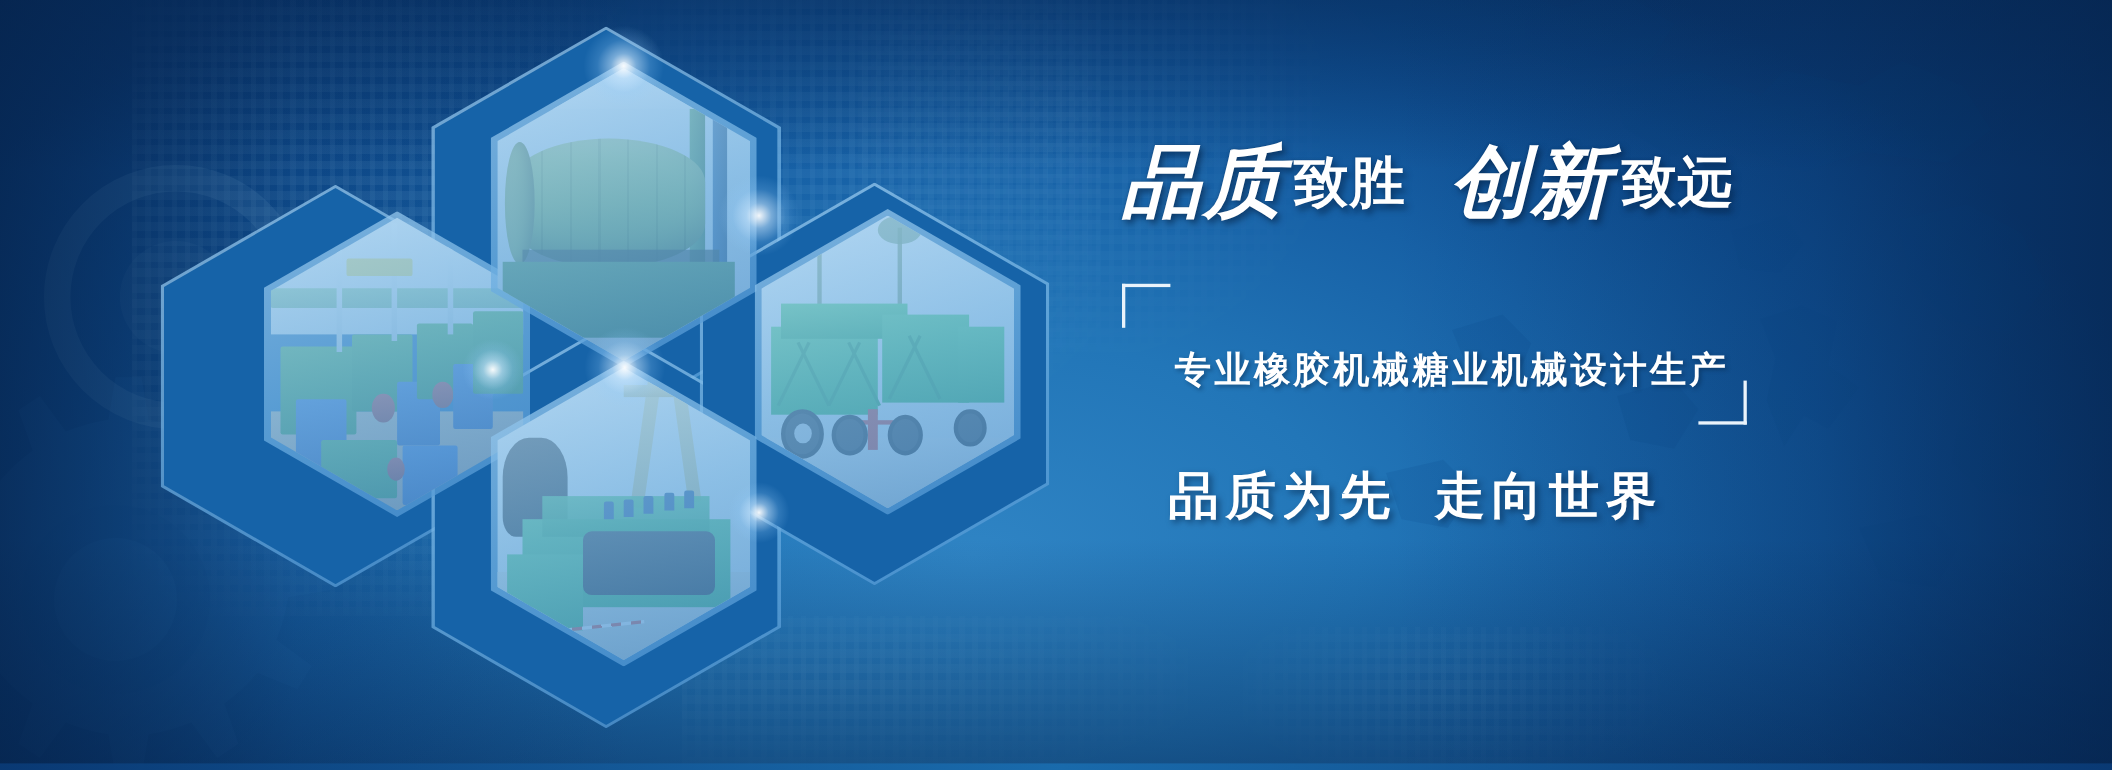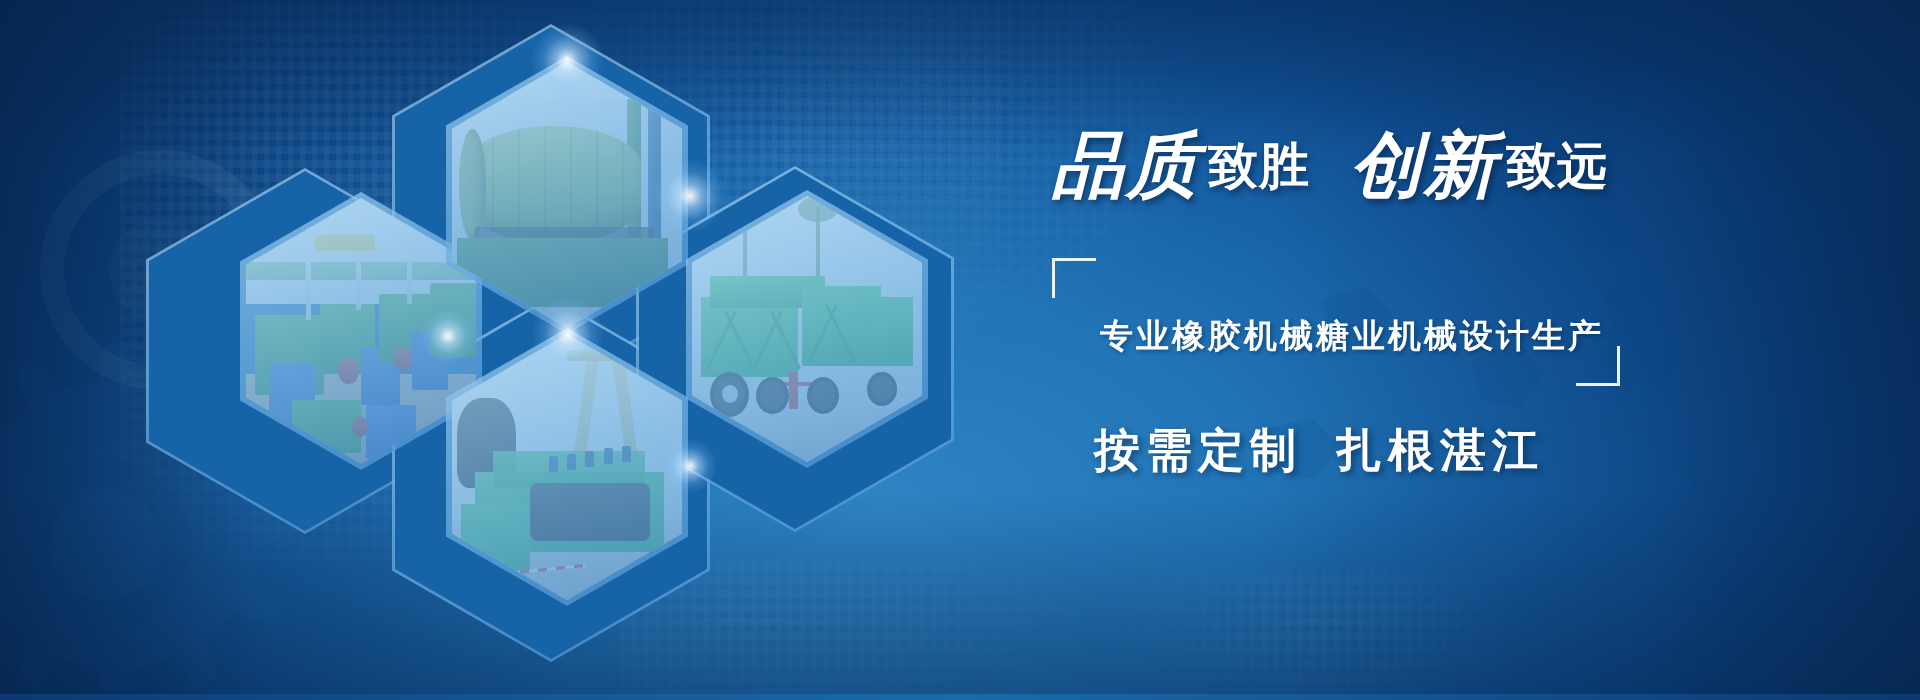--- a/index.html
+++ b/index.html
@@ -151,21 +151,21 @@
   .s4 .palm{position:absolute;width:4px;background:#7f9a6e;}
   .s4 .palmtop{position:absolute;width:40px;height:26px;border-radius:50%;background:#5f8a52;opacity:.75;}
   .s4 .box{position:absolute;background:linear-gradient(180deg,#4ad163,#23ad44);}
   .s4 .xb{position:absolute;background:#1d9a3c;transform-origin:center;}
   .s4 .wheel{position:absolute;border-radius:50%;background:#2e2e30;border:4px solid #1a1a1c;}
   .s4 .hub{position:absolute;border-radius:50%;background:#cfd3d6;}
   .s4 .ground{position:absolute;left:0;right:0;bottom:0;height:24%;background:linear-gradient(180deg,#e4e7e6,#c6cac8);}
   .s4 .redbar{position:absolute;background:#d5342a;}
 
   
-  #textblock{position:absolute;left:1042px;top:90px;width:760px;height:520px;}
+  #textblock{position:absolute;left:1010px;top:90px;width:760px;height:520px;}
 
   .headline{
     position:absolute;left:10px;top:28px;white-space:nowrap;
     color:#ffffff;
     text-shadow:3px 4px 6px rgba(4,30,62,.55), 0 0 2px rgba(10,45,85,.5);
   }
   .headline .big{
     font-family:"DejaVu Serif","Liberation Serif",serif;
     font-size:72px;font-weight:700;font-style:italic;letter-spacing:2px;
     vertical-align:middle;
@@ -402,18 +402,18 @@
       <span class="big">品质</span><span class="sml">致胜</span><span class="gapw"></span><span class="big">创新</span><span class="sml">致远</span>
     </div>
 
     <div class="bracketbox">
       <span class="br tl"></span>
       <span class="br brr"></span>
       <div class="subline l2">专业橡胶机械糖业机械设计生产</div>
     </div>
 
     <div class="slogan s1l">
-      <span>按需定制</span><span class="sp"></span><span>扎根湛江</span>
+      <span>品质为先</span><span class="sp"></span><span>走向世界</span>
     </div>
   </div>
 
   <div class="bg-bottomline"></div>
 </div>
 
 </body></html>

